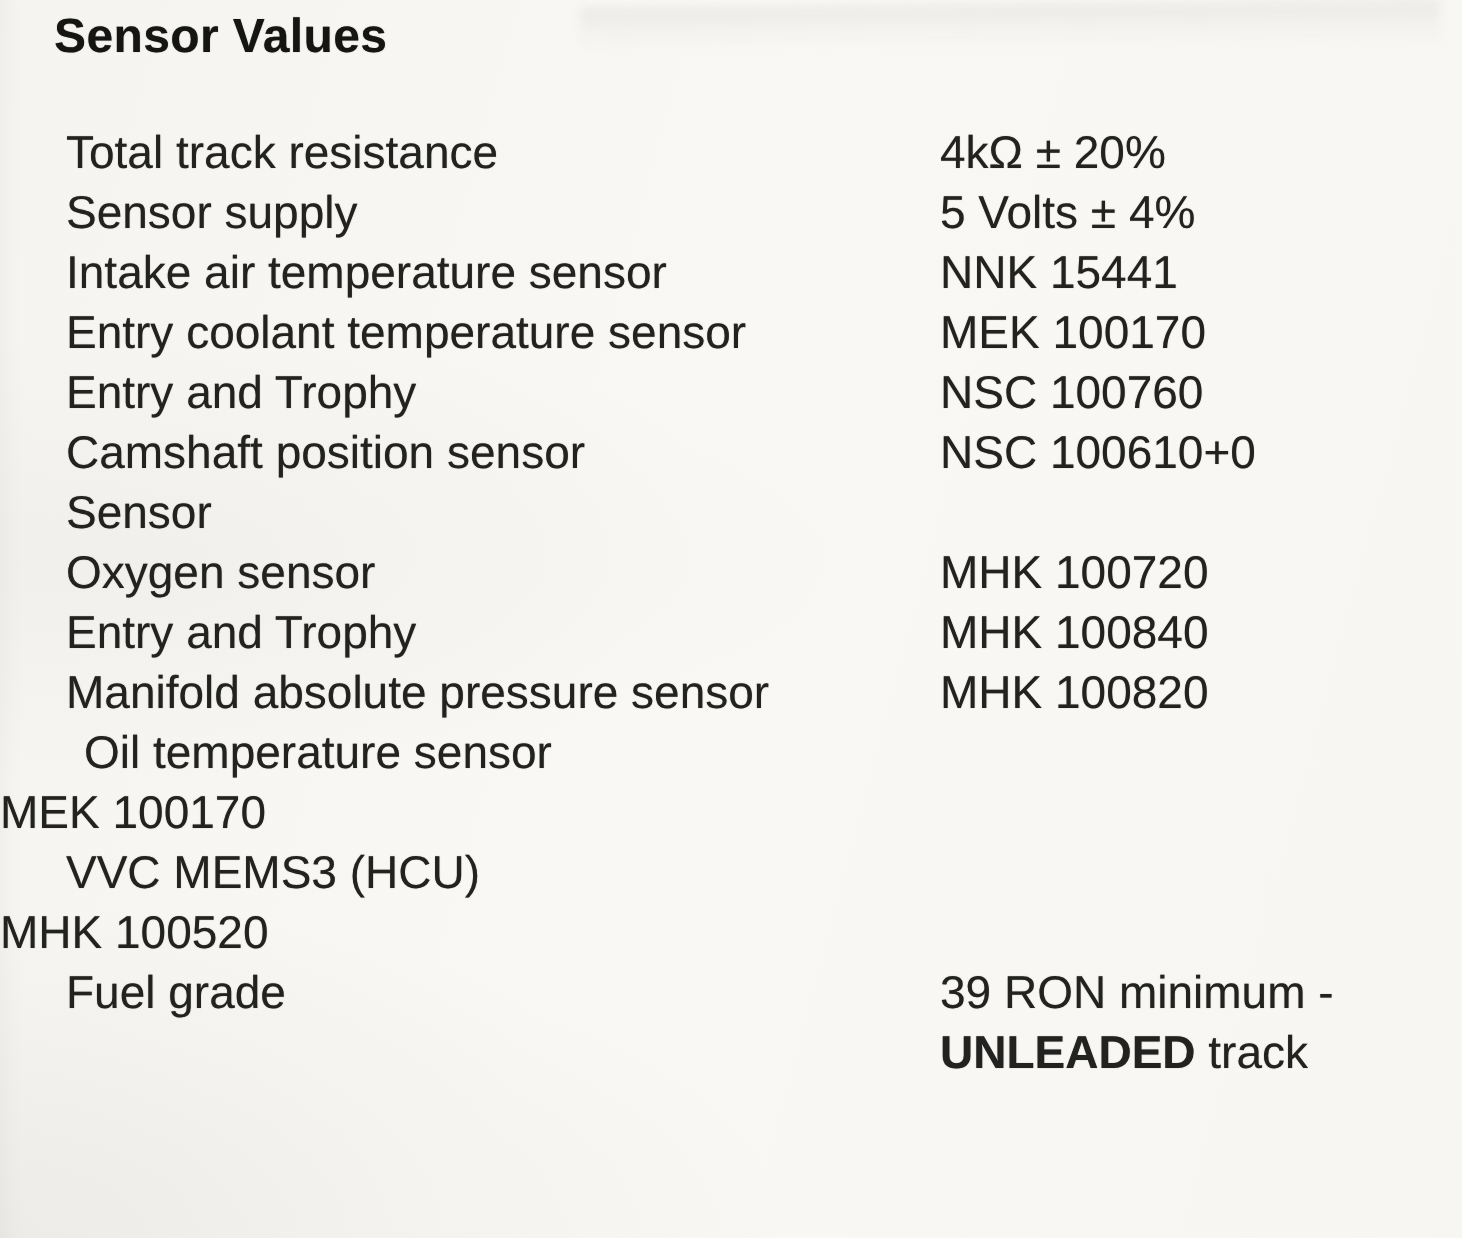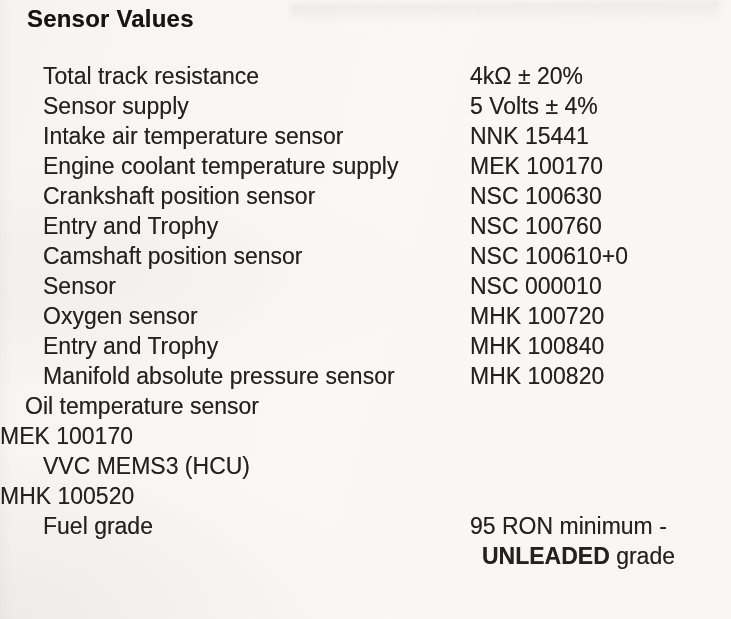--- a/index.html
+++ b/index.html
@@ -52,32 +52,32 @@
   }
   .row {
     display: grid;
     grid-template-columns: 470px 1fr;
     min-height: 30px;
     font-size: 23px;
     line-height: 30px;
     text-shadow: 0 0 0.5px rgba(34,34,32,0.5);
   }
   .row .label {
-    padding-left: 43px;
+    padding-left: 33px;
     white-space: nowrap;
   }
   .row.group .label {
-    padding-left: 25px;
+    padding-left: 42px;
   }
   .row .value {
     white-space: nowrap;
   }
   .value-line1 { display: block; }
   .value-line2 { display: block; }
-  .value-line2 b { font-weight: 700; margin-left: 12px; }
+  .value-line2 b { font-weight: 700; }
 </style>
 </head>
 <body>
 
 <div class="page">
   <div class="smudge"></div>
   <h1 class="title">Sensor Values</h1>
   <div class="table" id="sensor-table">
       <div class="row">
         <span class="label">Total track resistance</span>
@@ -85,38 +85,33 @@
       </div>
       <div class="row">
         <span class="label">Sensor supply</span>
         <span class="value">5 Volts ± 4%</span>
       </div>
       <div class="row">
         <span class="label">Intake air temperature sensor</span>
         <span class="value">NNK 15441</span>
       </div>
       <div class="row">
-        <span class="label">Engine coolant temperature supply</span>
+        <span class="label">Entry coolant temperature sensor</span>
         <span class="value">MEK 100170</span>
-      </div>
-      <div class="row">
-        <span class="label">Crankshaft position sensor</span>
-        <span class="value">NSC 100630</span>
       </div>
       <div class="row">
         <span class="label">Entry and Trophy</span>
         <span class="value">NSC 100760</span>
       </div>
       <div class="row">
         <span class="label">Camshaft position sensor</span>
         <span class="value">NSC 100610+0</span>
       </div>
       <div class="row">
         <span class="label">Sensor</span>
-        <span class="value">NSC 000010</span>
       </div>
       <div class="row">
         <span class="label">Oxygen sensor</span>
         <span class="value">MHK 100720</span>
       </div>
       <div class="row">
         <span class="label">Entry and Trophy</span>
         <span class="value">MHK 100840</span>
       </div>
       <div class="row">
@@ -132,18 +127,18 @@
       </div>
       <div class="row">
         <span class="label">VVC MEMS3 (HCU)</span>
       </div>
       <div class="row">
         <span class="value">MHK 100520</span>
       </div>
       <div class="row">
         <span class="label">Fuel grade</span>
         <span class="value">
-          <span class="value-line1">95 RON minimum -</span>
-          <span class="value-line2"><b>UNLEADED</b><span> grade</span></span>
+          <span class="value-line1">39 RON minimum -</span>
+          <span class="value-line2"><b>UNLEADED</b><span> track</span></span>
         </span>
       </div>
     </div>
 </div>
 
 </body></html>

